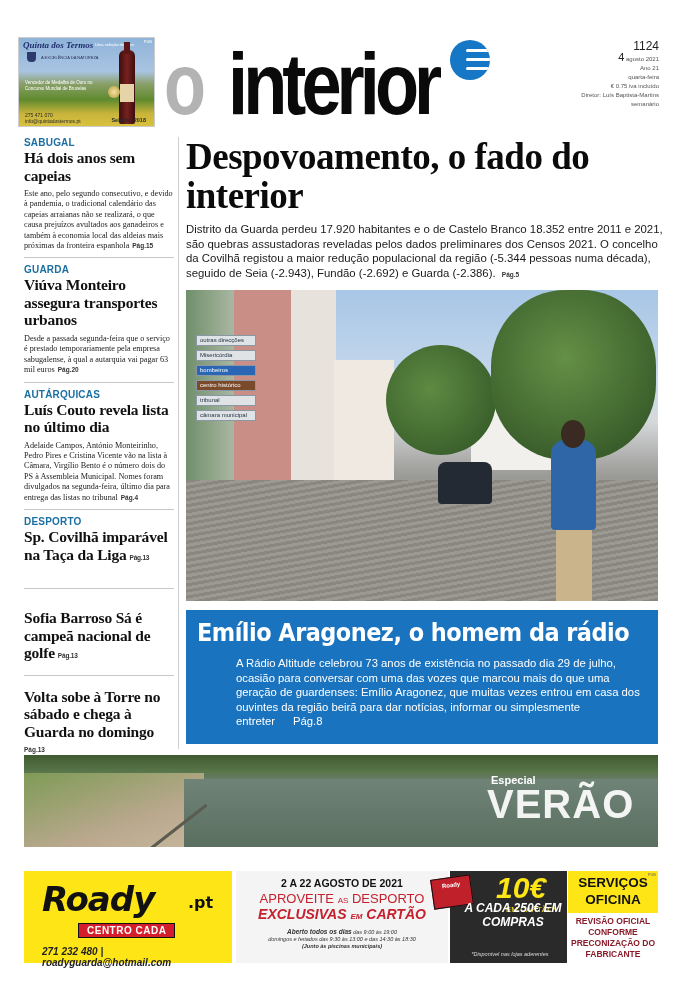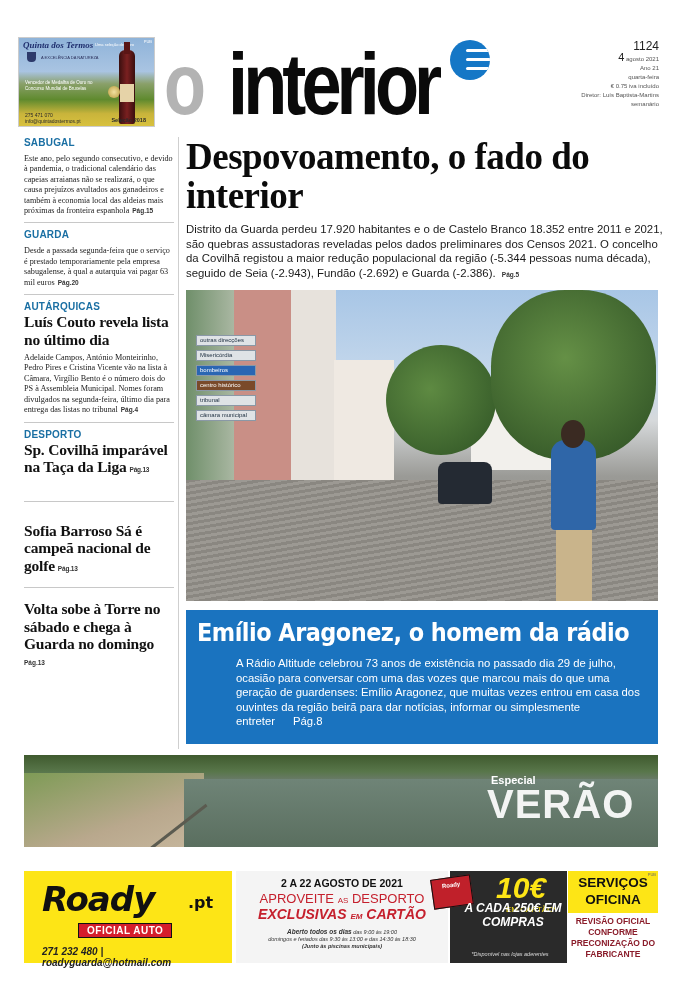--- a/index.html
+++ b/index.html
@@ -147,24 +147,26 @@
   <div>Ano 21</div>
   <div>quarta-feira</div>
   <div>€ 0.75 iva incluído</div>
   <div>Diretor: Luís Baptista-Martins</div>
   <div>semanário</div>
 </div>
 
 <div class="left">
   <div class="story">
     <div class="kicker">SABUGAL</div>
+    <div class="hed">Há dois anos sem capeias</div>
     <div class="dek"><span>Este ano, pelo segundo consecutivo, e devido à pandemia, o tradicional calendário das capeias arraianas não se realizará, o que causa prejuízos avultados aos ganadeiros e também à economia local das aldeias mais próximas da fronteira espanhola</span><span class="pg">Pág.15</span></div>
   </div>
   <div class="story">
     <div class="kicker">GUARDA</div>
+    <div class="hed">Viúva Monteiro assegura transportes urbanos</div>
     <div class="dek"><span>Desde a passada segunda-feira que o serviço é prestado temporariamente pela empresa sabugalense, à qual a autarquia vai pagar 63 mil euros</span><span class="pg">Pág.20</span></div>
   </div>
   <div class="story">
     <div class="kicker">AUTÁRQUICAS</div>
     <div class="hed">Luís Couto revela lista no último dia</div>
     <div class="dek"><span>Adelaide Campos, António Monteirinho, Pedro Pires e Cristina Vicente vão na lista à Câmara, Virgílio Bento é o número dois do PS à Assembleia Municipal. Nomes foram divulgados na segunda-feira, último dia para entrega das listas no tribunal</span><span class="pg">Pág.4</span></div>
   </div>
   <div class="story" style="padding-bottom:22px;margin-bottom:20px">
     <div class="kicker">DESPORTO</div>
     <div class="hed"><span>Sp. Covilhã imparável na Taça da Liga</span><span class="pg">Pág.13</span></div>
@@ -215,21 +217,21 @@
   <div class="water"></div>
   <div class="rail"></div>
   <div class="especial">Especial</div>
   <div class="verao">VERÃO</div>
   <div class="sup"><b>ointerior</b><span class="bar"></span><span>suplemento</span></div>
 </div>
 
 <div class="ad-roady">
   <span class="rlogo">Roady</span>
   <span class="rpt">.pt</span>
-  <span class="rtag">OFICIAL AUTO</span>
+  <span class="rtag">CENTRO CADA</span>
   <span class="rcontact">271 232 480 | roadyguarda@hotmail.com</span>
 </div>
 
 <div class="ad-promo">
   <div class="date">2 A 22 AGOSTO DE 2021</div>
   <div class="l1"><span>APROVEITE</span> <small>AS</small> <span>DESPORTO</span></div>
   <div class="l2"><span>EXCLUSIVAS</span> <small>EM</small> <span>CARTÃO</span></div>
   <div class="hrs">
     <div><b>Aberto todos os dias</b> <span>das 9:00 às 19:00</span></div>
     <div>domingos e feriados das 9:30 às 13:00 e das 14:30 às 18:30</div>

